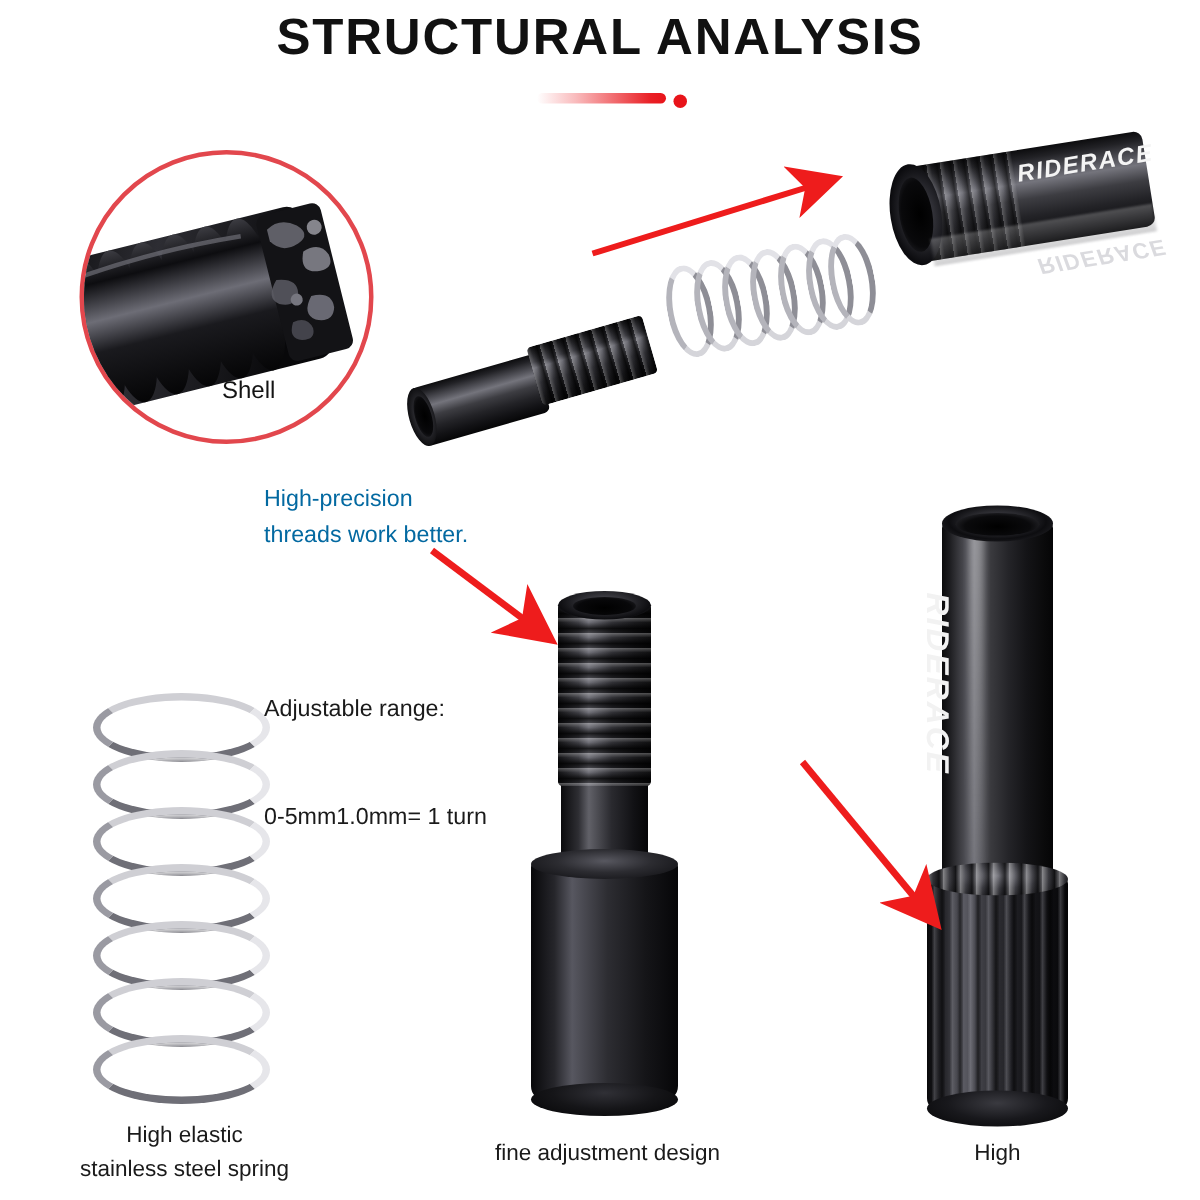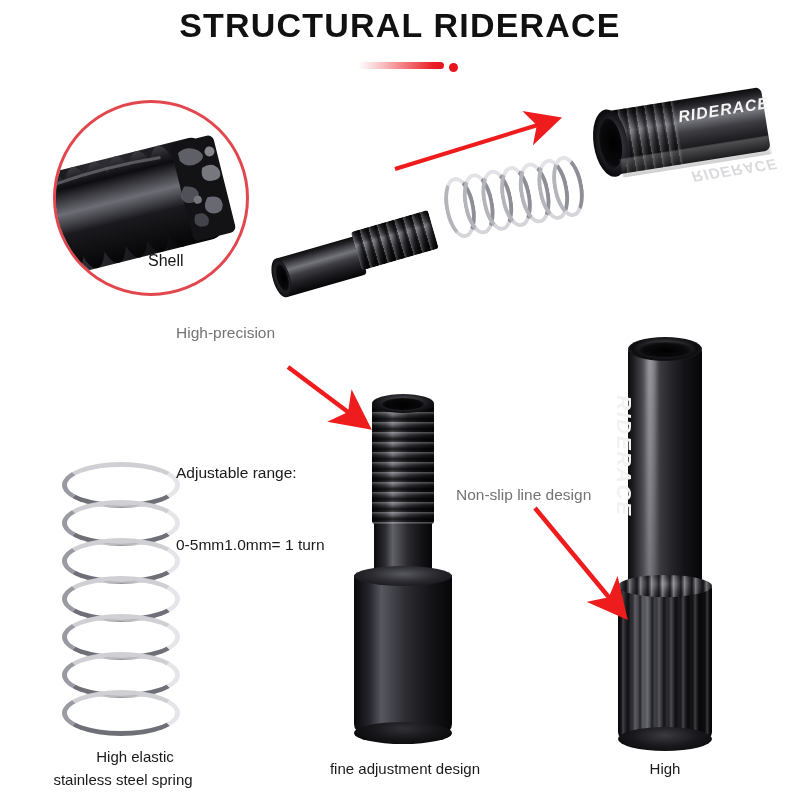--- a/index.html
+++ b/index.html
@@ -26,21 +26,21 @@
   }
   .title-dot {
     position:absolute; top:63px; left:449px;
     width:9px; height:9px; border-radius:50%;
     background:#e8141a;
   }
 
   
   .txt { position:absolute; white-space:pre; }
 
-  .ann-red { font-size:15.5px; line-height:22px; color:#737373; }
+  .ann-red { font-size:15.5px; line-height:22px; color:#0369a1; }
   .ann-blk { font-size:15.5px; line-height:24px; color:#1a1a1a; }
   .caption { font-size:15px; line-height:23px; color:#1a1a1a; text-align:center; }
 
   
   .detail-circle {
     position:absolute; left:53px; top:100px;
     width:196px; height:196px;
     border:3px solid #e2474d; border-radius:50%;
     overflow:hidden; background:#ffffff;
   }
@@ -254,21 +254,21 @@
   }
 
   
   .arrows { position:absolute; inset:0; pointer-events:none; }
 </style>
 </head>
 <body>
 
 <div class="stage">
 
-  <div class="title">STRUCTURAL RIDERACE</div>
+  <div class="title">STRUCTURAL ANALYSIS</div>
   <div class="title-rule"></div>
   <div class="title-dot"></div>
 
   <div class="detail-circle">
     <svg width="190" height="190" viewBox="0 0 190 190">
       <defs>
         <linearGradient id="gth" x1="0" y1="0" x2="0" y2="1">
           <stop offset="0%" stop-color="#3c3c42"></stop>
           <stop offset="18%" stop-color="#0d0d10"></stop>
           <stop offset="42%" stop-color="#6d6d76"></stop>
@@ -371,26 +371,26 @@
       <marker id="ah" markerWidth="9" markerHeight="9" refX="3.5" refY="4.5" orient="auto">
         <path d="M0,0 L9,4.5 L0,9 L2.4,4.5 z" fill="#ee1c1c"></path>
       </marker>
     </defs>
     <line x1="395" y1="169" x2="541" y2="124" stroke="#ee1c1c" stroke-width="4" marker-end="url(#ah)"></line>
     <line x1="288" y1="367" x2="352" y2="415" stroke="#ee1c1c" stroke-width="4.5" marker-end="url(#ah)"></line>
     <line x1="535" y1="508" x2="612" y2="601" stroke="#ee1c1c" stroke-width="4.5" marker-end="url(#ah)"></line>
   </svg>
 
   <div class="txt ann-red" style="left:176px; top:322px;">High-precision</div>
+  <div class="txt ann-red" style="left:176px; top:346px;">threads work better.</div>
 
   <div class="txt ann-blk" style="left:176px; top:461px;">Adjustable range:</div>
   <div class="txt ann-blk" style="left:176px; top:485px;margin-top:48px;">0-5mm1.0mm= 1 turn</div>
 
-  <div class="txt ann-red" style="left:456px; top:484px;">Non-slip line design</div>
-
-  <div class="txt caption" style="left:30px; top:745px; width:210px;">High elastic</div>
+
+  <div class="txt caption" style="left:18px; top:745px; width:210px;">High elastic</div>
   <div class="txt caption" style="left:18px; top:768px; width:210px;">stainless steel spring</div>
 
   <div class="txt caption" style="left:290px; top:757px; width:230px;">fine adjustment design</div>
 
   <div class="txt caption" style="left:600px; top:757px; width:130px;">High</div>
 
 </div>
 
 </body></html>

